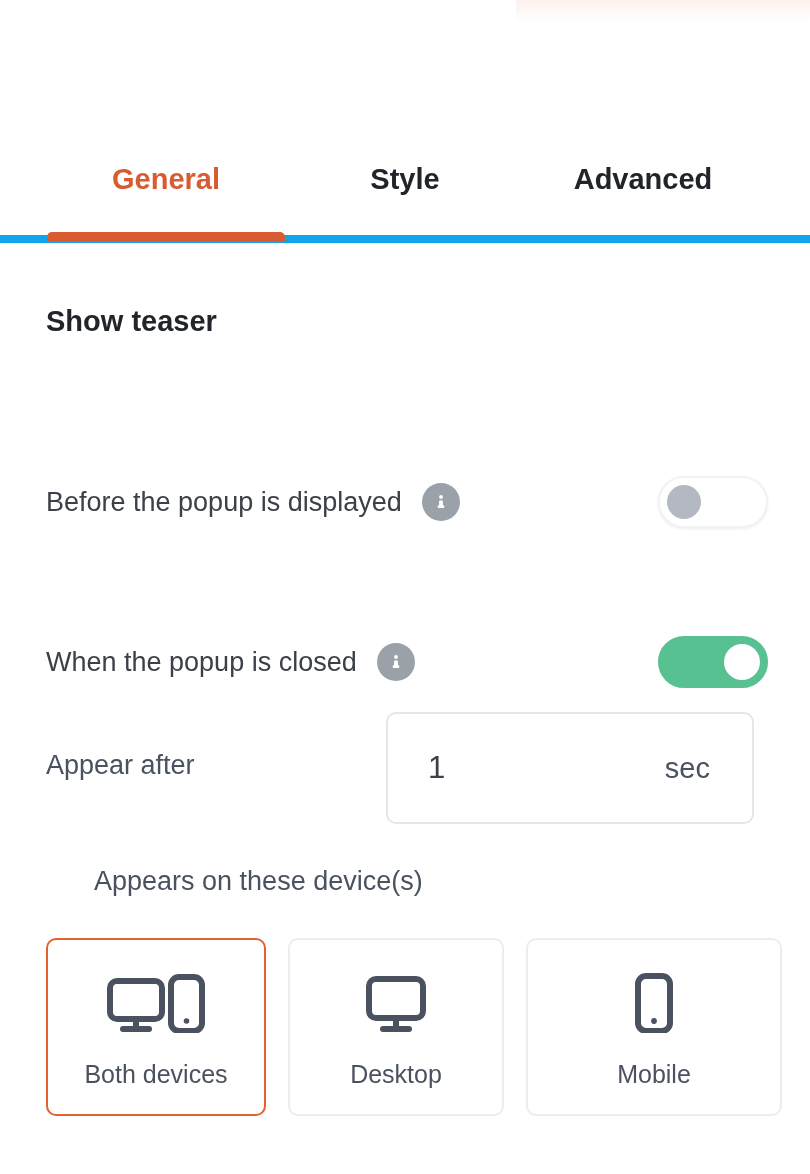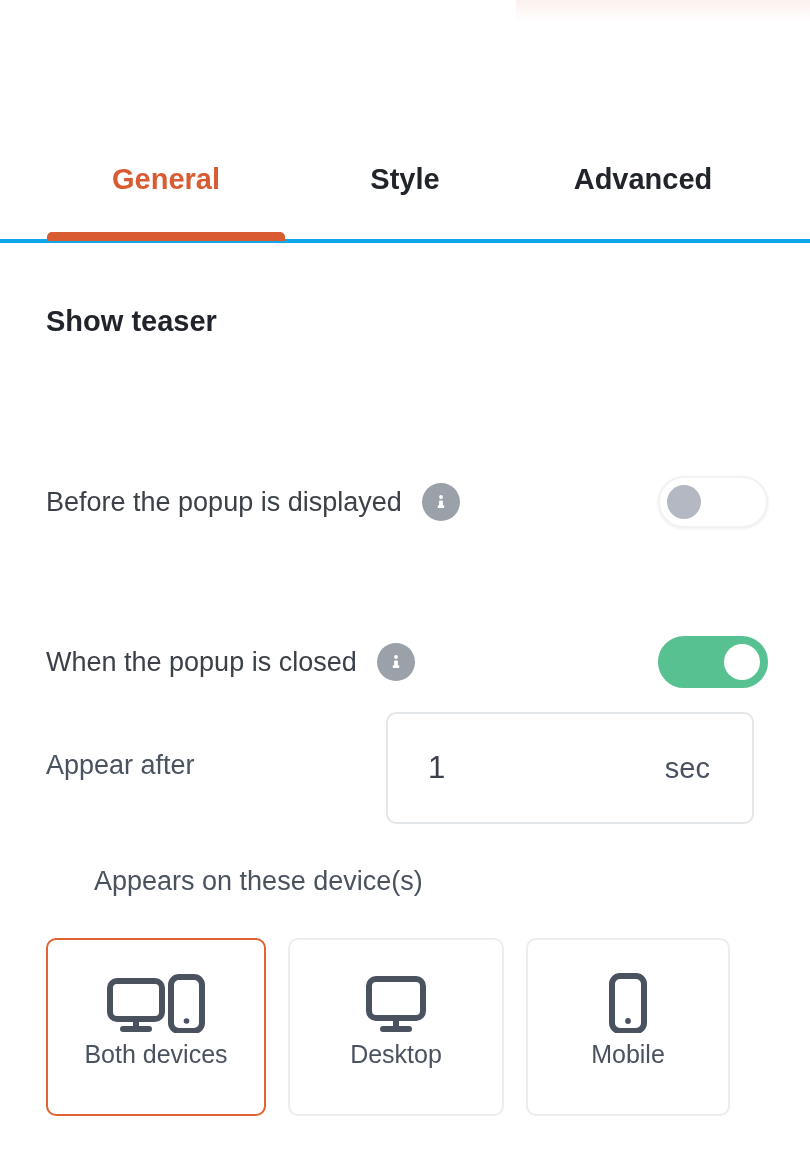--- a/index.html
+++ b/index.html
@@ -45,21 +45,21 @@
     line-height: 1;
   }
 
   
   .tabbar {
     position: absolute;
     left: 0;
     top: 146px;
     width: 810px;
     height: 97px;
-    border-bottom: 4px solid #0ea5e9;
+    border-bottom: 8px solid #0ea5e9;
     box-sizing: border-box;
   }
   .tab {
     position: absolute;
     top: 0;
     height: 95px;
     display: flex;
     align-items: flex-start;
     justify-content: center;
     padding-top: 17px;
@@ -239,32 +239,32 @@
     box-sizing: border-box;
     cursor: pointer;
     display: flex;
     flex-direction: column;
     align-items: center;
     justify-content: flex-start;
   }
   .device-card.selected { border: 2px solid #e2622f; }
   .card-both    { left: 0px;   width: 220px; }
   .card-desktop { left: 242px; width: 216px; }
-  .card-mobile  { left: 480px; width: 204px; }
+  .card-mobile  { left: 480px; width: 256px; }
 
   .device-icon {
     margin-top: 32px;
     height: 62px;
     display: flex;
     align-items: center;
     justify-content: center;
   }
   .device-icon svg { display: block; }
   .device-name {
-    margin-top: 8px;
+    margin-top: 28px;
     font-size: 25px;
     color: #4a5260;
     line-height: 1;
   }
 </style>
 </head>
 <body>
 
 <div class="panel">
 

